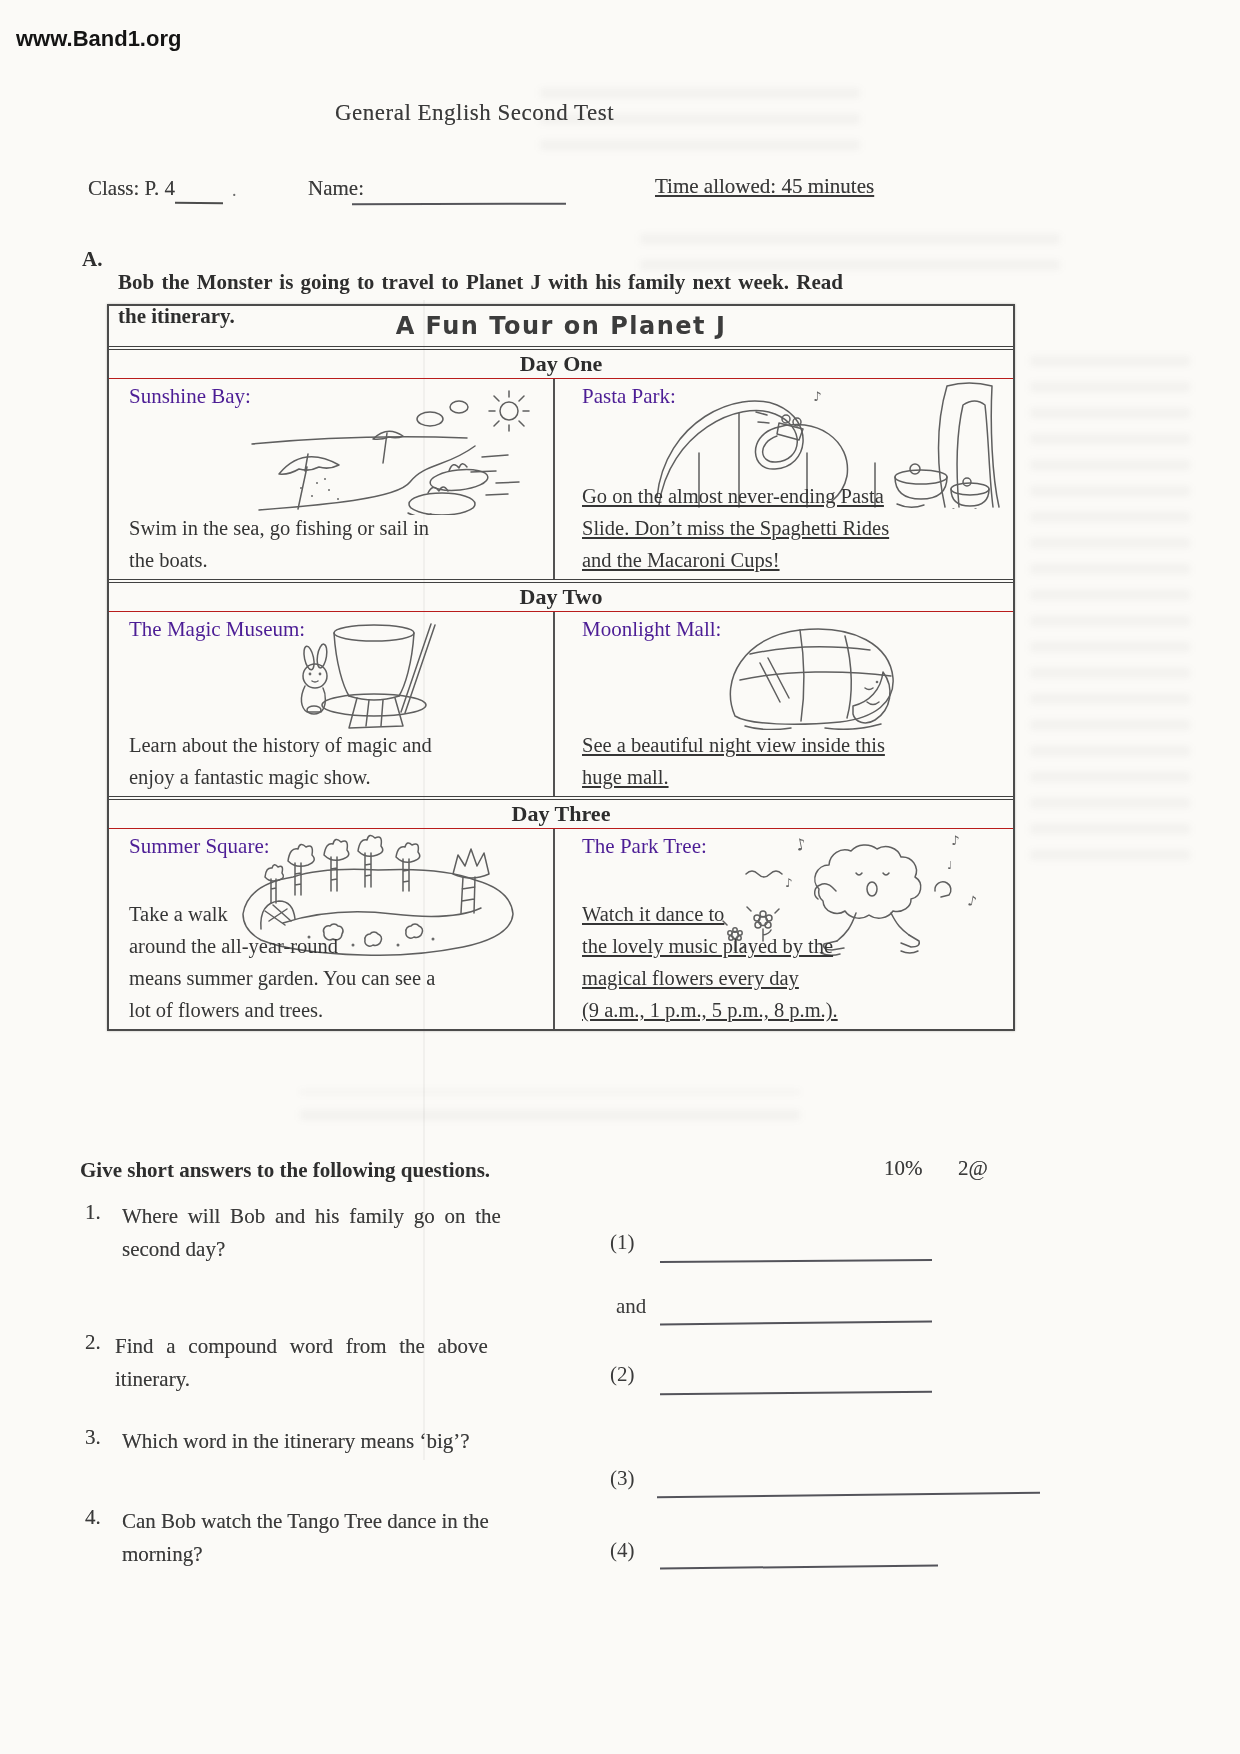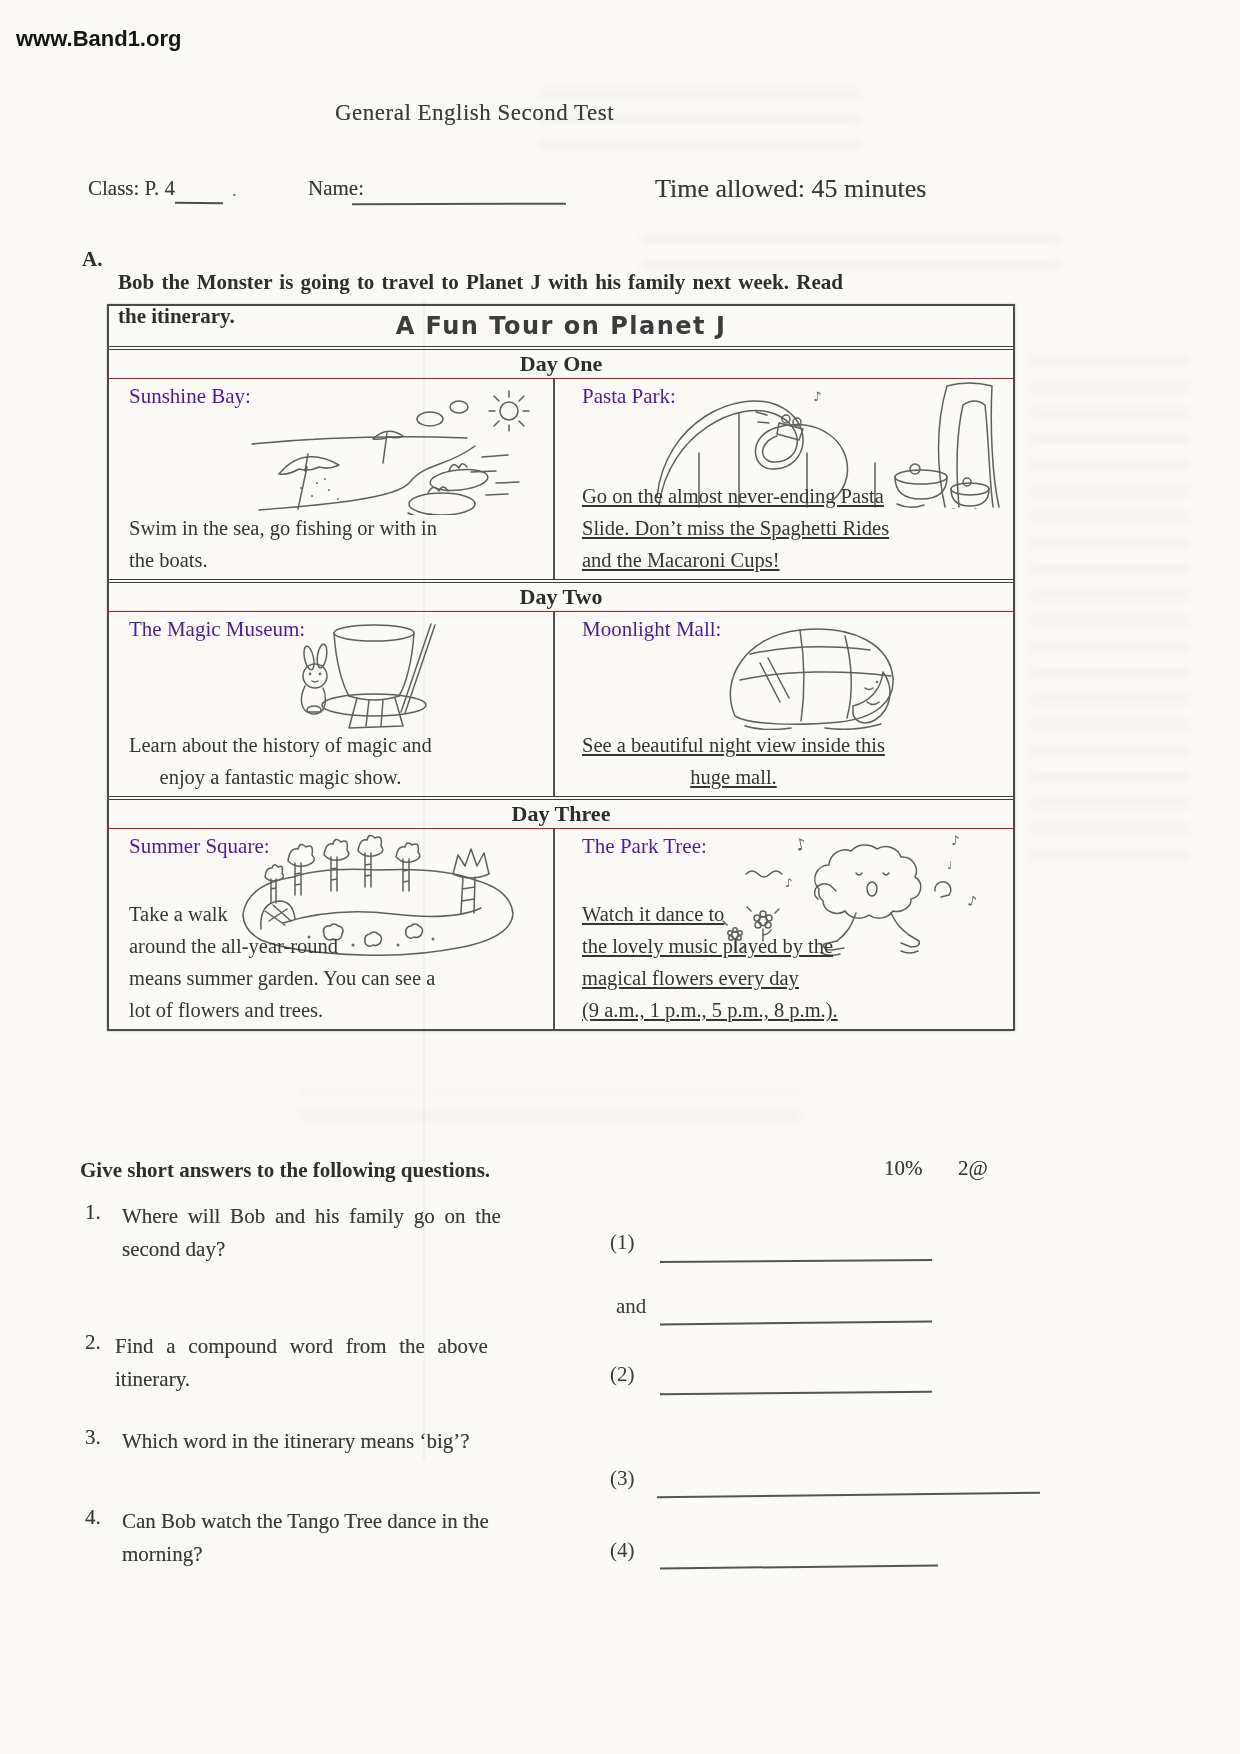--- a/index.html
+++ b/index.html
@@ -19,21 +19,21 @@
   .pre{white-space:pre-line;}
 
   
   .watermark{left:16px;top:26px;font-family:"Liberation Sans",sans-serif;font-size:22px;font-weight:600;color:#141414;}
   .doc-title{left:335px;top:100px;font-size:23px;letter-spacing:.5px;}
   .class-label{left:88px;top:176px;font-size:21px;}
   .class-line{left:175px;top:202px;width:48px;height:2px;background:#4c4c4c;transform:rotate(.6deg);}
   .class-period{left:232px;top:180px;font-size:18px;color:#6d6d6d;}
   .name-label{left:308px;top:176px;font-size:21px;}
   .name-line{left:352px;top:203px;width:214px;height:2px;background:#55555a;transform:rotate(-.2deg);}
-  .time-label{left:655px;top:174px;font-size:26px;}
+  .time-label{left:655px;top:174px;font-size:21px;text-decoration:underline;}
 
   
   .secA-marker{left:82px;top:247px;font-size:21px;}
   .secA-text{left:118px;top:265px;width:800px;font-size:21px;line-height:34px;}
   .secA-text::first-line{word-spacing:2px;}
 
   
   .itinerary{
     left:107px;top:304px;width:904px;
     border:2px solid #4b4b4b;
@@ -49,21 +49,21 @@
     height:28px;border-bottom:1px solid #b91c1c;
     display:flex;align-items:center;justify-content:center;
     font-size:22px;font-weight:bold;color:#2d2d2d;
   }
   .day-header.heavy{border-top:4px double #414141;}
   .day-row{display:flex;}
   .day-row .cell{position:relative;}
   .cell-l{width:444px;border-right:2px solid #525252;}
   .cell-r{flex:1;}
   .d1 .cell{height:200px;}
-  .d2 .cell{height:184px;text-align:center;}
+  .d2 .cell{height:184px;}
   .d3 .cell{height:200px;}
   .place-label{position:absolute;top:5px;left:20px;font-size:21px;color:#4c1d95;}
   .cell-r .place-label{left:27px;}
   .cell-desc{position:absolute;left:20px;bottom:3px;font-size:20.5px;line-height:32px;color:#353535;}
   .cell-r .cell-desc{left:27px;text-decoration:underline;}
   .doodle{position:absolute;}
   .doodle svg{display:block;}
   .sk{stroke:#5f5f5f;fill:none;stroke-width:1.5;stroke-linecap:round;stroke-linejoin:round;}
   .sk-fill{fill:#6a6a6a;stroke:none;}
   .note{font-family:"DejaVu Sans",sans-serif;fill:#616161;stroke:none;}
@@ -138,21 +138,21 @@
             <g class="sk-fill">
               <circle cx="120" cy="96" r="1"></circle>
                 <circle cx="132" cy="103" r="1"></circle>
                 <circle cx="115" cy="109" r="1"></circle>
               <circle cx="141" cy="112" r="1"></circle>
                 <circle cx="104" cy="101" r="1"></circle>
                 <circle cx="128" cy="92" r="1"></circle>
             </g>
           </svg>
         </span>
-        <span class="cell-desc pre">Swim in the sea, go fishing or with in
+        <span class="cell-desc pre">Swim in the sea, go fishing or sail in
 the boats.</span>
       </div>
       <div class="cell cell-r">
         <span class="place-label">Pasta Park:</span>
         <span class="doodle" style="left:92px;top:2px;">
           <svg width="360" height="128" viewBox="0 0 360 128">
             <g class="sk">
               <path d="M300,5 C288,45 290,90 298,126 M345,5 C343,45 345,95 352,126 M300,5 Q322,-1 345,5"></path>
               <path d="M312,126 C308,80 310,50 316,24 Q328,16 338,24 C342,60 342,95 346,126"></path>
               <path d="M10,116 C18,40 90,8 130,24 C168,40 162,86 128,88 C104,90 100,56 128,47 C170,34 205,60 200,95 Q197,110 185,120"></path>

